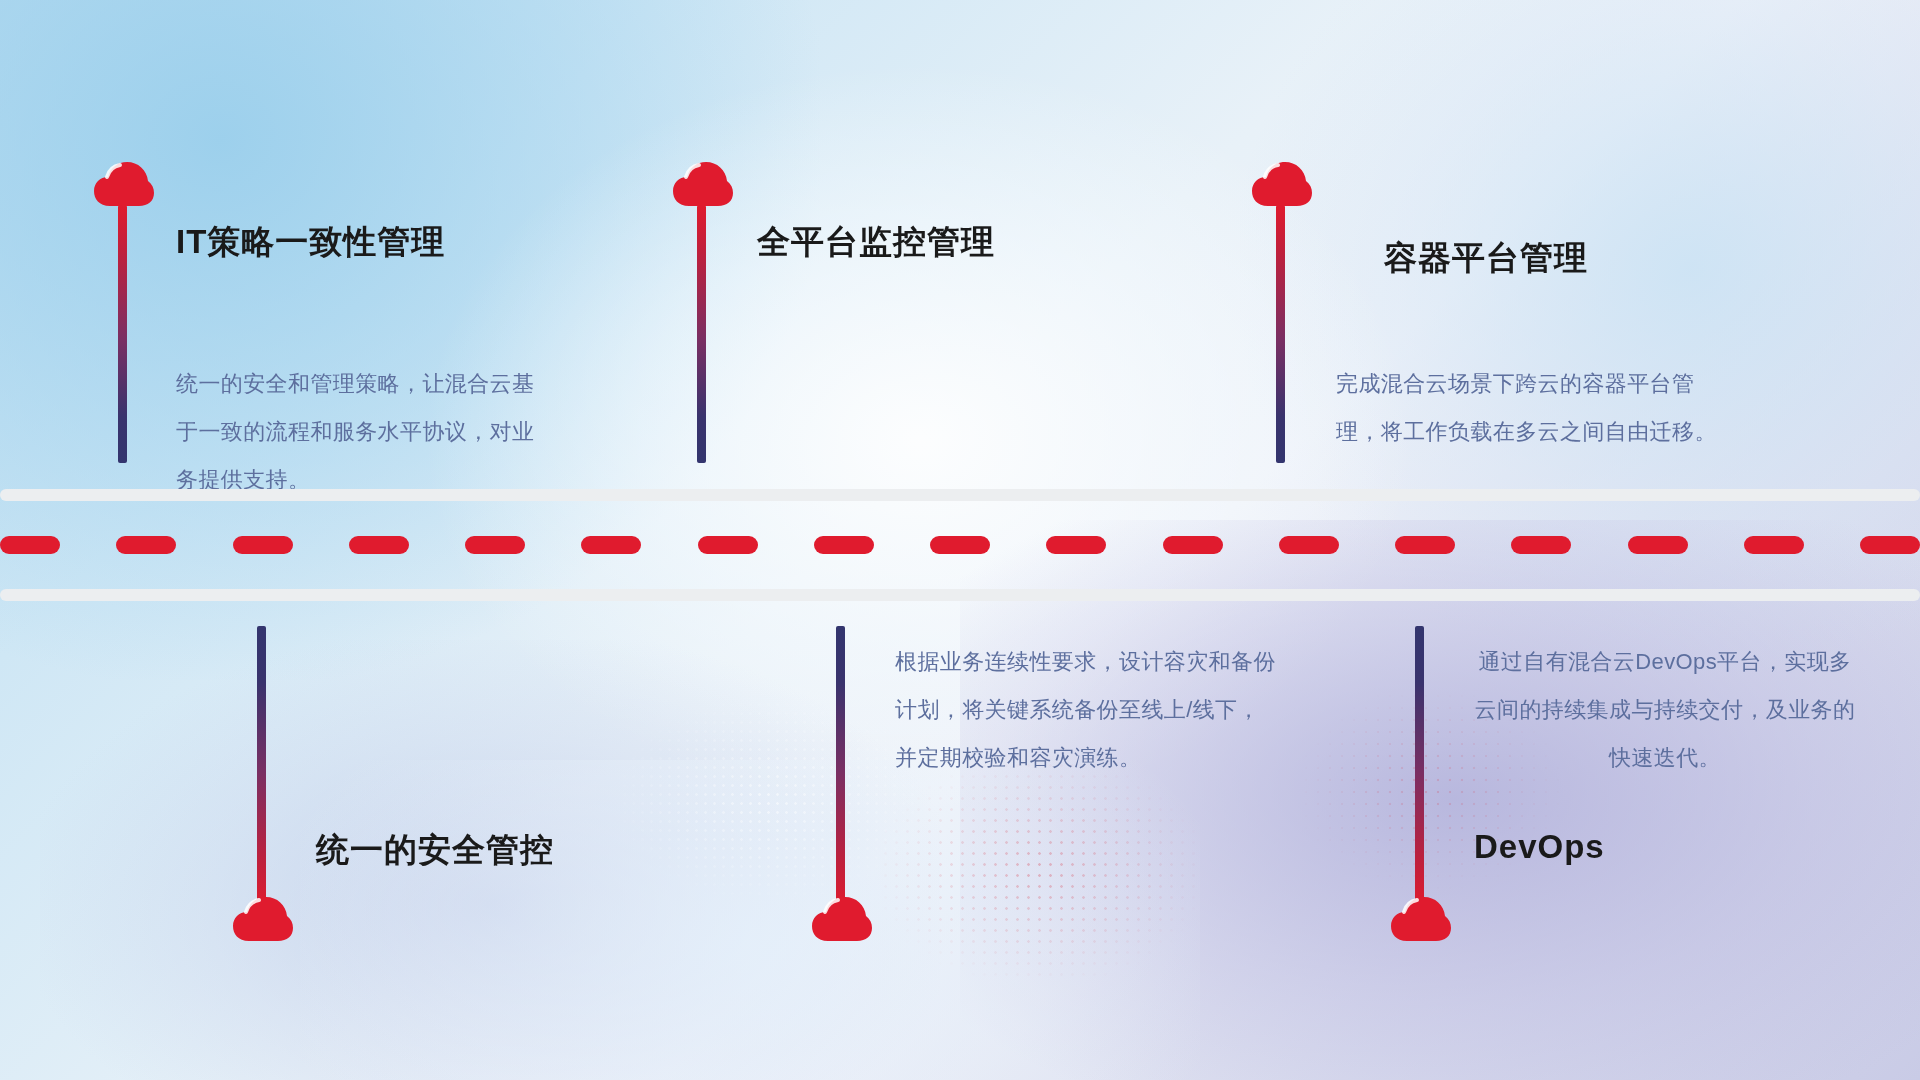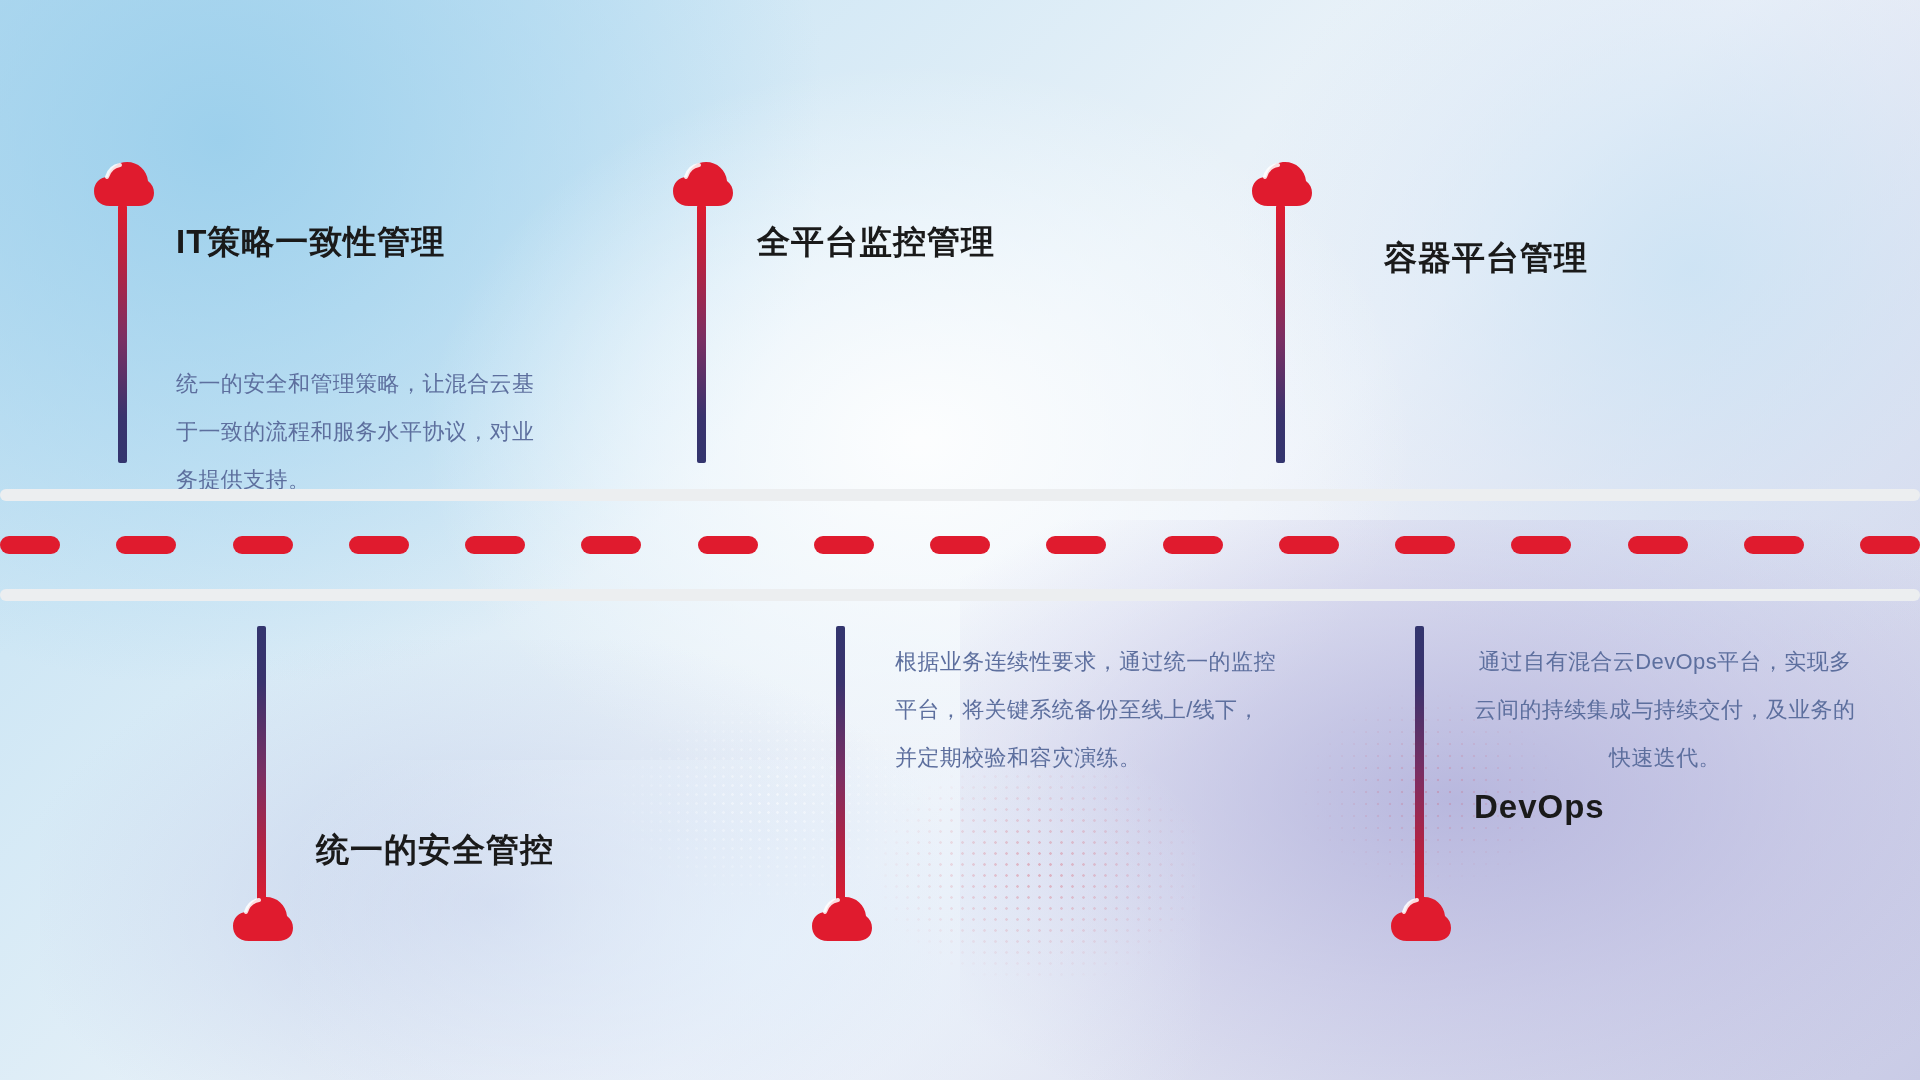--- a/index.html
+++ b/index.html
@@ -205,20 +205,21 @@
   <div class="heading" style="left:757px; top:220px;">全平台监控管理</div>
 
   <div class="cloud" style="left:1251px; top:160px;">
     <svg viewBox="0 0 62 48" xmlns="http://www.w3.org/2000/svg">
       <path d="M17 46 C6 46 1 39 1 31 C1 23 7 17 15 17 C17 8 25 2 34 2 C45 2 54 10 55 21 C59 24 61 28 61 33 C61 41 55 46 46 46 Z" fill="#e01b2e"></path>
       <path d="M14 17 C16 10 21 6 27 5" stroke="#ffffff" stroke-width="4" stroke-linecap="round" fill="none" opacity="0.85"></path>
     </svg>
   </div>
   <div class="stem top-row" style="left:1276px; top:205px; height:258px;"></div>
   <div class="heading" style="left:1336px; top:236px;margin-left:48px;">容器平台管理</div>
+  <div class="body-text w380" style="left:1336px; top:360px;">完成混合云场景下跨云的容器平台管理，将工作负载在多云之间自由迁移。</div>
 
   <div class="road">
     <div class="road-edge top"></div>
     <div class="road-dashes">
         <div class="dash"></div>
         <div class="dash"></div>
         <div class="dash"></div>
         <div class="dash"></div>
         <div class="dash"></div>
         <div class="dash"></div>
@@ -240,31 +241,31 @@
   <div class="stem bottom-row" style="left:257px; top:626px; height:282px;"></div>
   <div class="heading" style="left:316px; top:828px;">统一的安全管控</div>
   <div class="cloud" style="left:232px; top:895px;">
     <svg viewBox="0 0 62 48" xmlns="http://www.w3.org/2000/svg">
       <path d="M17 46 C6 46 1 39 1 31 C1 23 7 17 15 17 C17 8 25 2 34 2 C45 2 54 10 55 21 C59 24 61 28 61 33 C61 41 55 46 46 46 Z" fill="#e01b2e"></path>
       <path d="M14 17 C16 10 21 6 27 5" stroke="#ffffff" stroke-width="4" stroke-linecap="round" fill="none" opacity="0.85"></path>
     </svg>
   </div>
 
   <div class="stem bottom-row" style="left:836px; top:626px; height:282px;"></div>
-  <div class="body-text w380" style="left:895px; top:638px;">根据业务连续性要求，通过统一的监控平台，将关键系统备份至线上/线下，并定期校验和容灾演练。</div>
+  <div class="body-text w380" style="left:895px; top:638px;">根据业务连续性要求，设计容灾和备份计划，将关键系统备份至线上/线下，并定期校验和容灾演练。</div>
   <div class="cloud" style="left:811px; top:895px;">
     <svg viewBox="0 0 62 48" xmlns="http://www.w3.org/2000/svg">
       <path d="M17 46 C6 46 1 39 1 31 C1 23 7 17 15 17 C17 8 25 2 34 2 C45 2 54 10 55 21 C59 24 61 28 61 33 C61 41 55 46 46 46 Z" fill="#e01b2e"></path>
       <path d="M14 17 C16 10 21 6 27 5" stroke="#ffffff" stroke-width="4" stroke-linecap="round" fill="none" opacity="0.85"></path>
     </svg>
   </div>
 
   <div class="stem bottom-row" style="left:1415px; top:626px; height:282px;"></div>
   <div class="body-text w380" style="left:1474px; top:638px;text-align:center;">通过自有混合云DevOps平台，实现多云间的持续集成与持续交付，及业务的快速迭代。</div>
-  <div class="heading" style="left:1474px; top:788px;">DevOps</div>
+  <div class="heading" style="left:1474px; top:828px;">DevOps</div>
   <div class="cloud" style="left:1390px; top:895px;">
     <svg viewBox="0 0 62 48" xmlns="http://www.w3.org/2000/svg">
       <path d="M17 46 C6 46 1 39 1 31 C1 23 7 17 15 17 C17 8 25 2 34 2 C45 2 54 10 55 21 C59 24 61 28 61 33 C61 41 55 46 46 46 Z" fill="#e01b2e"></path>
       <path d="M14 17 C16 10 21 6 27 5" stroke="#ffffff" stroke-width="4" stroke-linecap="round" fill="none" opacity="0.85"></path>
     </svg>
   </div>
 
 </div>
 
 </body></html>

